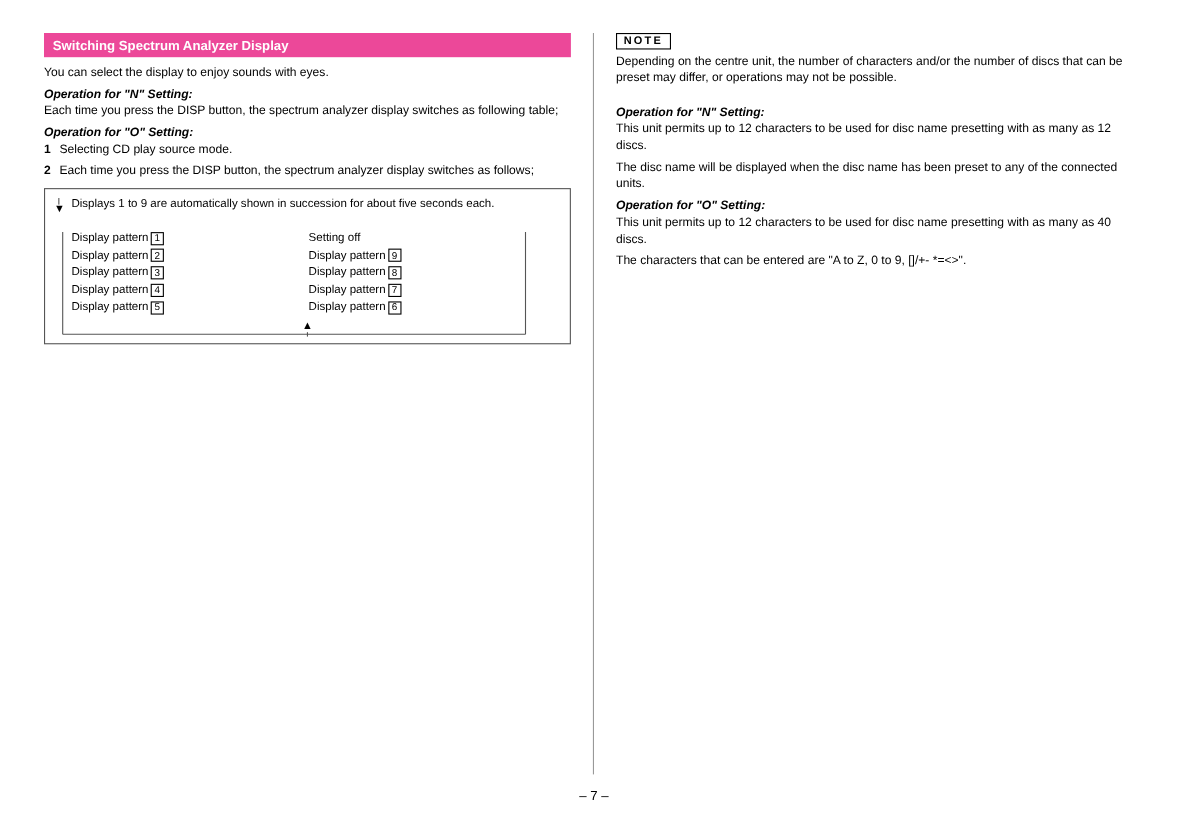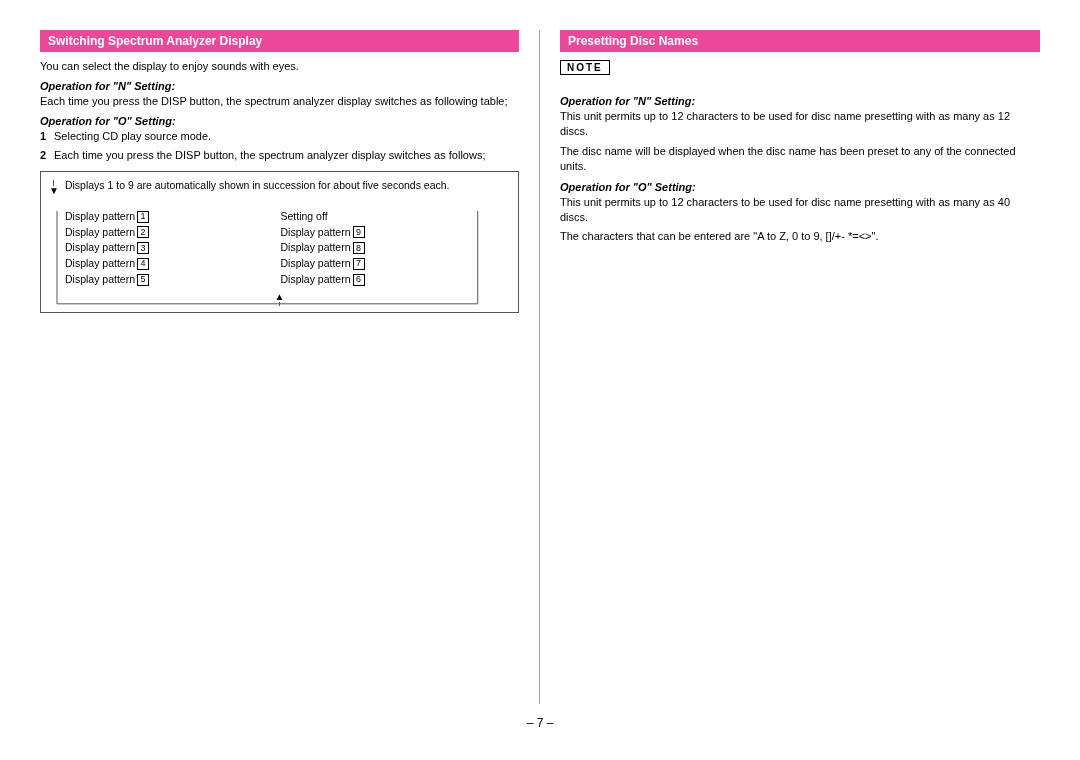--- a/index.html
+++ b/index.html
@@ -203,24 +203,24 @@
             <div style="display:flex; flex-direction:column; align-items:center;">
               <div style="font-size:10px; line-height:1;">▲</div>
               <div style="width:1px; height:4px; background:#555;"></div>
             </div>
           </div>
         </div>
       </div>
     </div>
 
     <div class="right-col">
-      <div class="section-header">Presetting Disc Names</div>
 
       <div style="margin-bottom:16px;">
         <div style="border:1px solid #000; display:inline-block; padding:1px 6px; font-size:10px; font-weight:bold; letter-spacing:2px; margin-bottom:4px;">NOTE</div>
+        <p class="body-text">Depending on the centre unit, the number of characters and/or the number of discs that can be preset may differ, or operations may not be possible.</p>
       </div>
 
       <p class="operation-label">Operation for "N" Setting:</p>
       <p class="body-text">This unit permits up to 12 characters to be used for disc name presetting with as many as 12 discs.</p>
       <p class="body-text">The disc name will be displayed when the disc name has been preset to any of the connected units.</p>
 
       <p class="operation-label">Operation for "O" Setting:</p>
       <p class="body-text">This unit permits up to 12 characters to be used for disc name presetting with as many as 40 discs.</p>
       <p class="body-text">The characters that can be entered are "A to Z, 0 to 9, []/+- *=&lt;&gt;".</p>
     </div>

